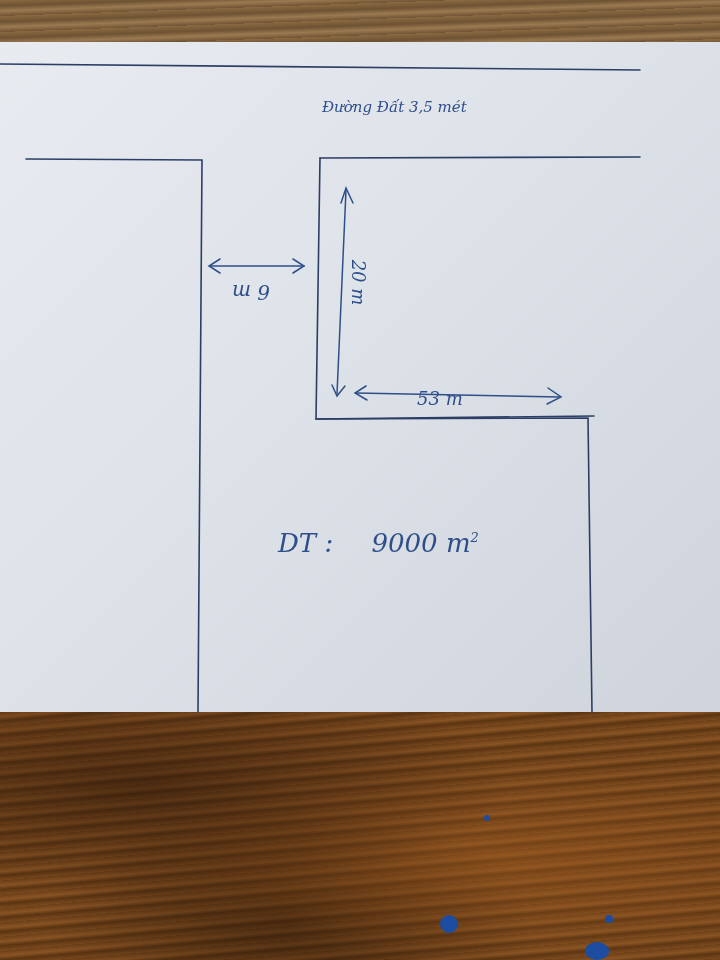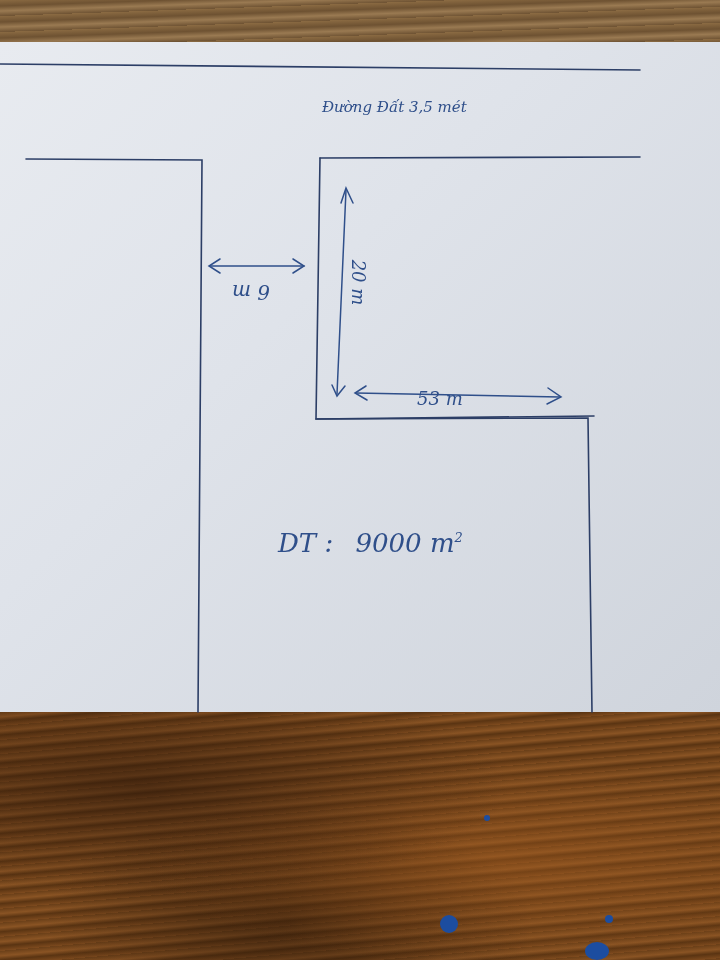--- a/index.html
+++ b/index.html
@@ -62,14 +62,14 @@
 <div class="hand" style="left:322px;top:98px;font-size:15px;">Đường Đất 3,5 mét</div>
 
 <div class="hand" style="left:232px;top:280px;font-size:20px;transform:rotate(180deg);">6 m</div>
 
 <div class="hand" style="left:336px;top:272px;font-size:18px;transform:rotate(90deg);">20 m</div>
 
 <div class="hand" style="left:417px;top:388px;font-size:18px;">53 m</div>
 
 <div class="hand" style="left:278px;top:528px;font-size:26px;">
   <span>DT :</span>
-  <span style="margin-left:14px;">9000 m</span><sup style="font-size:13px;">2</sup>
+  <span style="margin-left:30px;">9000 m</span><sup style="font-size:13px;">2</sup>
 </div>
 
 </body></html>

